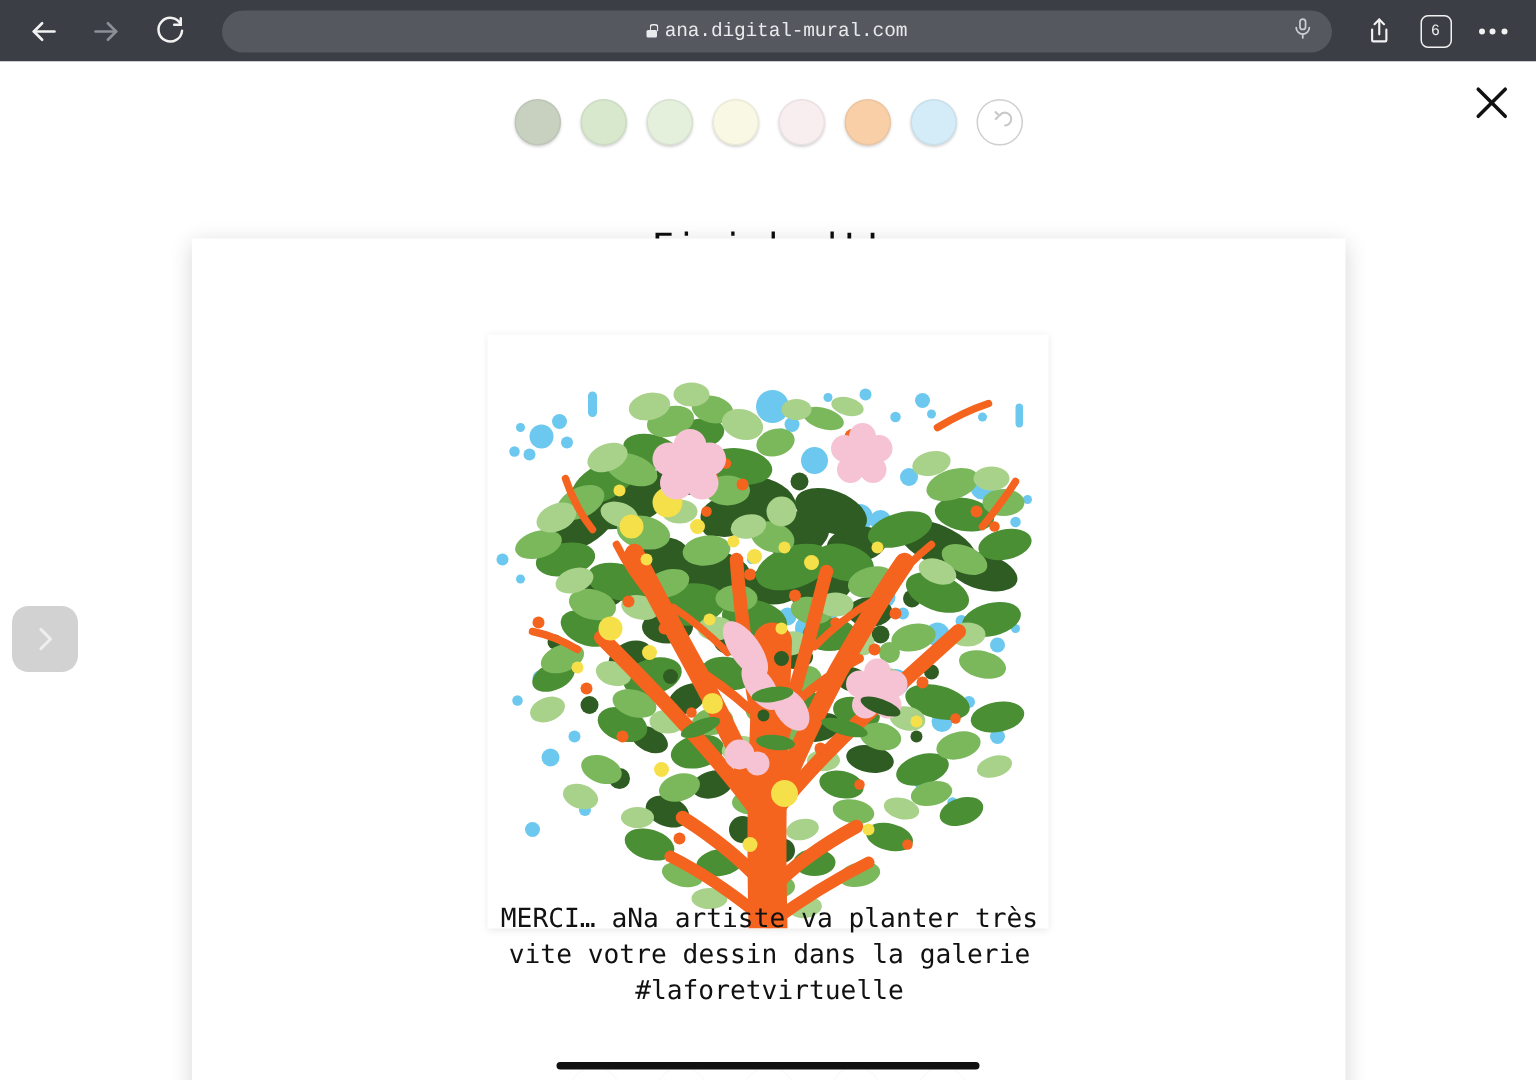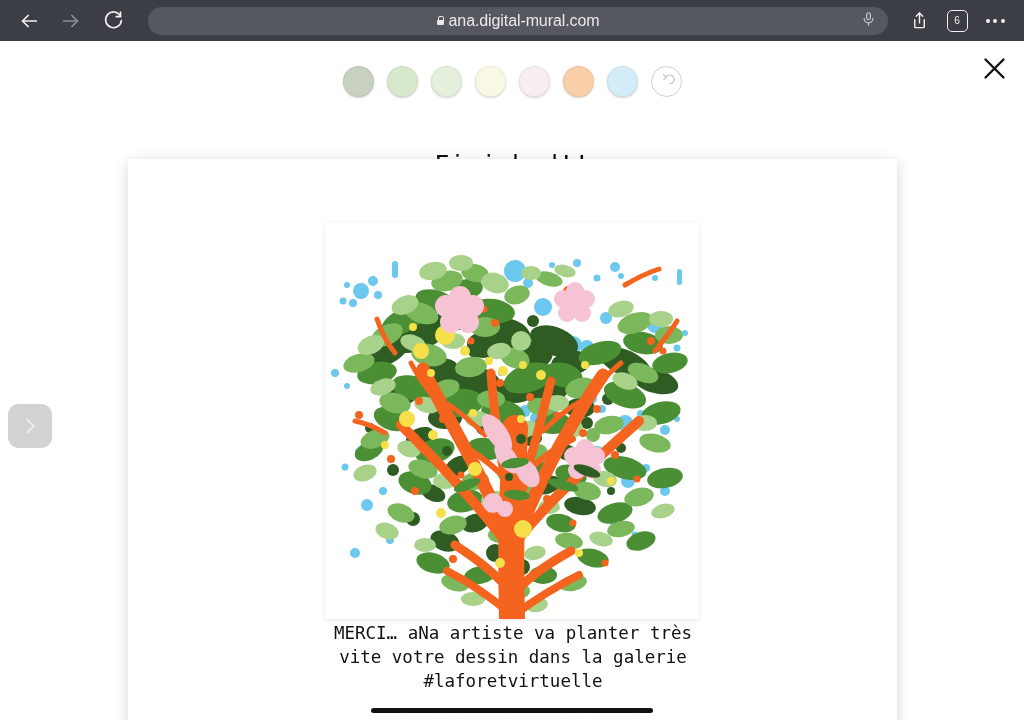--- a/index.html
+++ b/index.html
@@ -36,22 +36,22 @@
   .lock-icon .body{
     position:absolute;left:0;bottom:0;width:7px;height:5px;
     background:#e9eaec;border-radius:1px;
   }
   .lock-icon .shackle{
     position:absolute;left:1.4px;top:0;width:4px;height:4px;
     border:1.2px solid #e9eaec;border-bottom:none;
     border-radius:2.2px 2.2px 0 0;
   }
   .url-text{
-    color:#e9eaec;font-size:16px;letter-spacing:-0.1px;
-    font-family:Liberation Sans, sans-serif;
+    color:#e9eaec;font-size:13px;letter-spacing:-0.1px;
+    font-family:Liberation Mono, monospace;
   }
   .mic-btn{
     position:absolute;right:12px;top:50%;transform:translateY(-50%);
     color:#c9ccd1;
   }
   .right-tools{
     margin-left:auto;display:flex;align-items:center;gap:4px;padding-right:12px;
   }
   .tool-btn{
     width:34px;height:34px;display:flex;align-items:center;justify-content:center;
@@ -123,21 +123,21 @@
 
   .canvas-wrap{
     position:absolute;left:197px;top:64px;width:374px;height:396px;
     background:#ffffff;
     box-shadow:0 1px 5px rgba(0,0,0,0.10);
     overflow:hidden;
   }
   .canvas-wrap svg{display:block;width:374px;height:396px;}
 
   .merci{
-    position:absolute;left:185px;top:462px;width:400px;text-align:center;
+    position:absolute;left:185px;top:442px;width:400px;text-align:center;
     font-size:17.5px;line-height:24px;color:#111;
     font-family:"DejaVu Sans Mono", monospace;
   }
 
   
   .bottom-tools{
     position:absolute;left:0;top:552px;width:769px;
     display:flex;justify-content:center;gap:23px;
   }
   .bt-icon{

